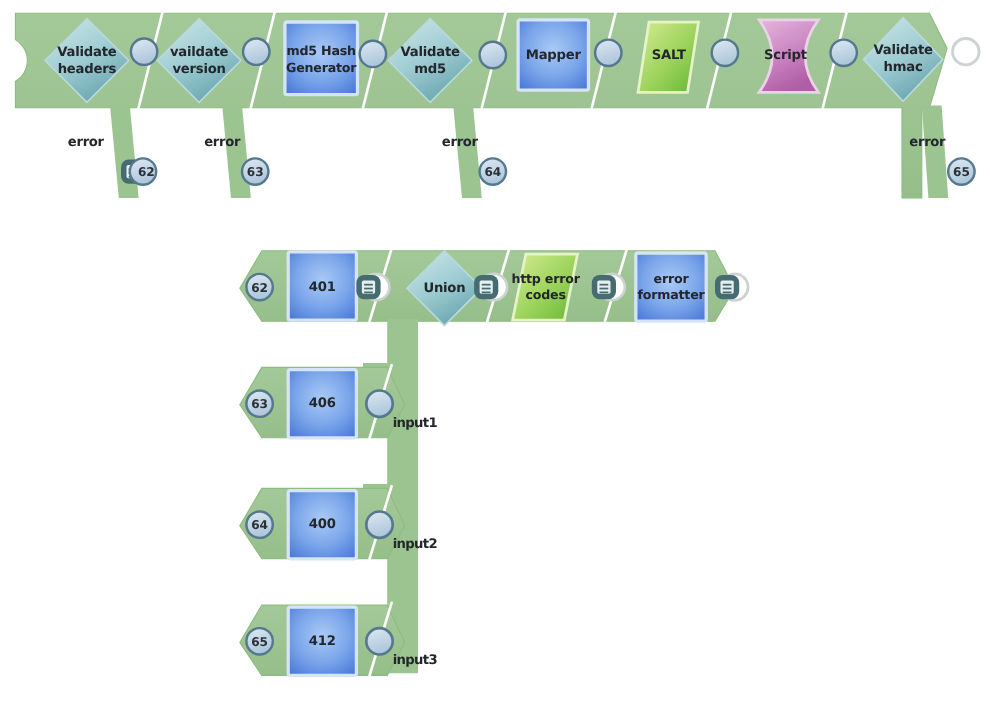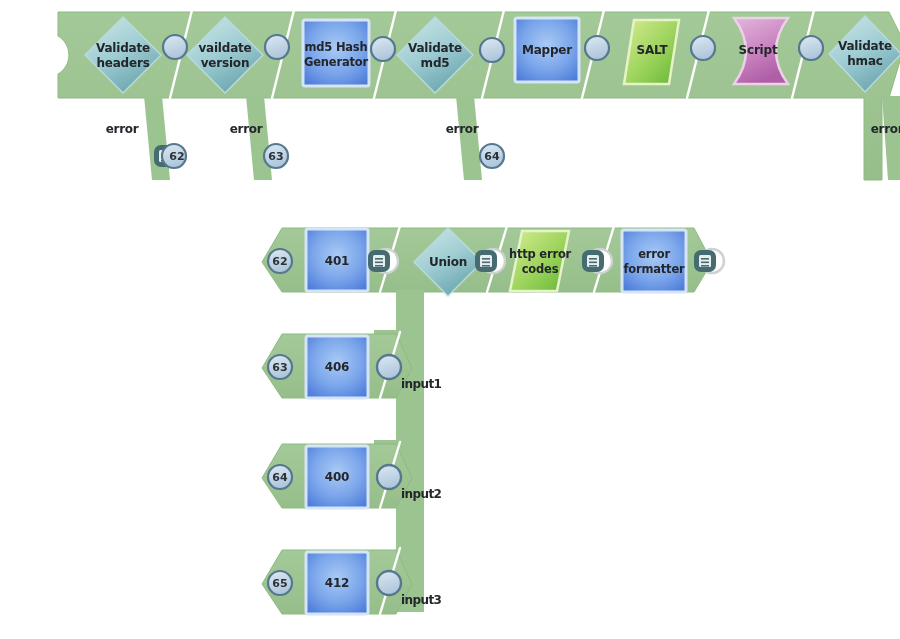--- a/index.html
+++ b/index.html
@@ -4,21 +4,21 @@
 <title>Flow Diagram</title>
 <style>
   html,body{margin:0;padding:0;}
   body{
     width:900px;height:639px;
     background:#ffffff;
     font-family:"DejaVu Sans","Liberation Sans",sans-serif;
     overflow:hidden;
     position:relative;
   }
-  #canvas{position:absolute;inset:0;width:751px;height:639px;margin-left:44px;}
+  #canvas{position:absolute;inset:0;width:751px;height:639px;}
   svg{display:block;}
   .node-label{
     font-family:"DejaVu Sans","Liberation Sans",sans-serif;
     font-weight:bold;
     font-size:12px;
     fill:#23262b;
     text-anchor:middle;
     dominant-baseline:middle;
     pointer-events:none;
     letter-spacing:-0.2px;

